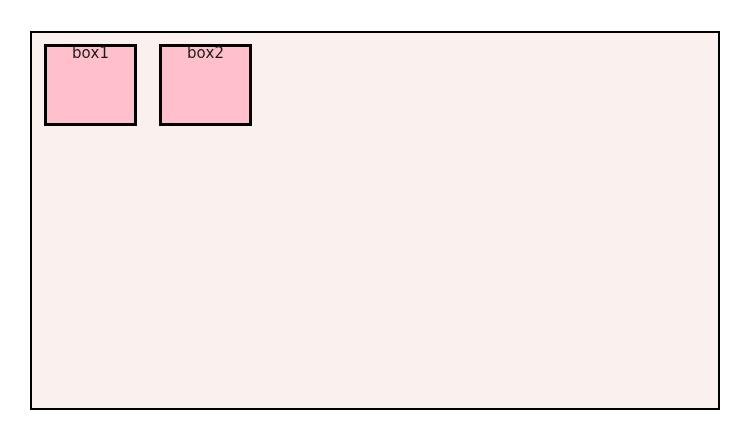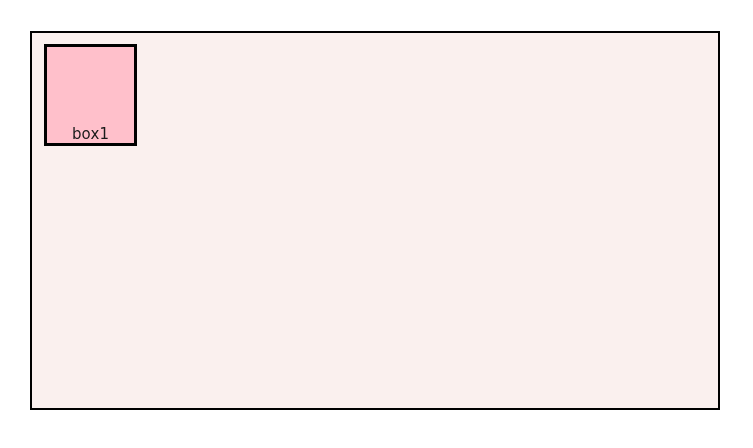--- a/index.html
+++ b/index.html
@@ -35,25 +35,25 @@
     display: flex;
     flex-direction: row;
     align-items: flex-start;
     gap: 22px;
   }
 
   
   .box {
     box-sizing: border-box;
     width: 93px;
-    height: 102px;
+    height: 82px;
     border: 3px solid #000000;
     background-color: #ffc0cb;
     display: flex;
-    align-items: flex-end;
+    align-items: flex-start;
     justify-content: center;
     color: #1a1a1a;
     font-size: 15px;
     line-height: 1;
     letter-spacing: 0.1px;
     user-select: none;
   }
   .box .box-label {
     display: block;
     transform: translateY(-1px);
@@ -62,16 +62,19 @@
 </head>
 <body>
 
 <div id="box-container">
   <div id="box-row">
 
     <div class="box">
       <span class="box-label">box1</span>
     </div>
 
+    <div class="box">
+      <span class="box-label">box2</span>
+    </div>
 
 
   </div>
 </div>
 
 </body></html>

